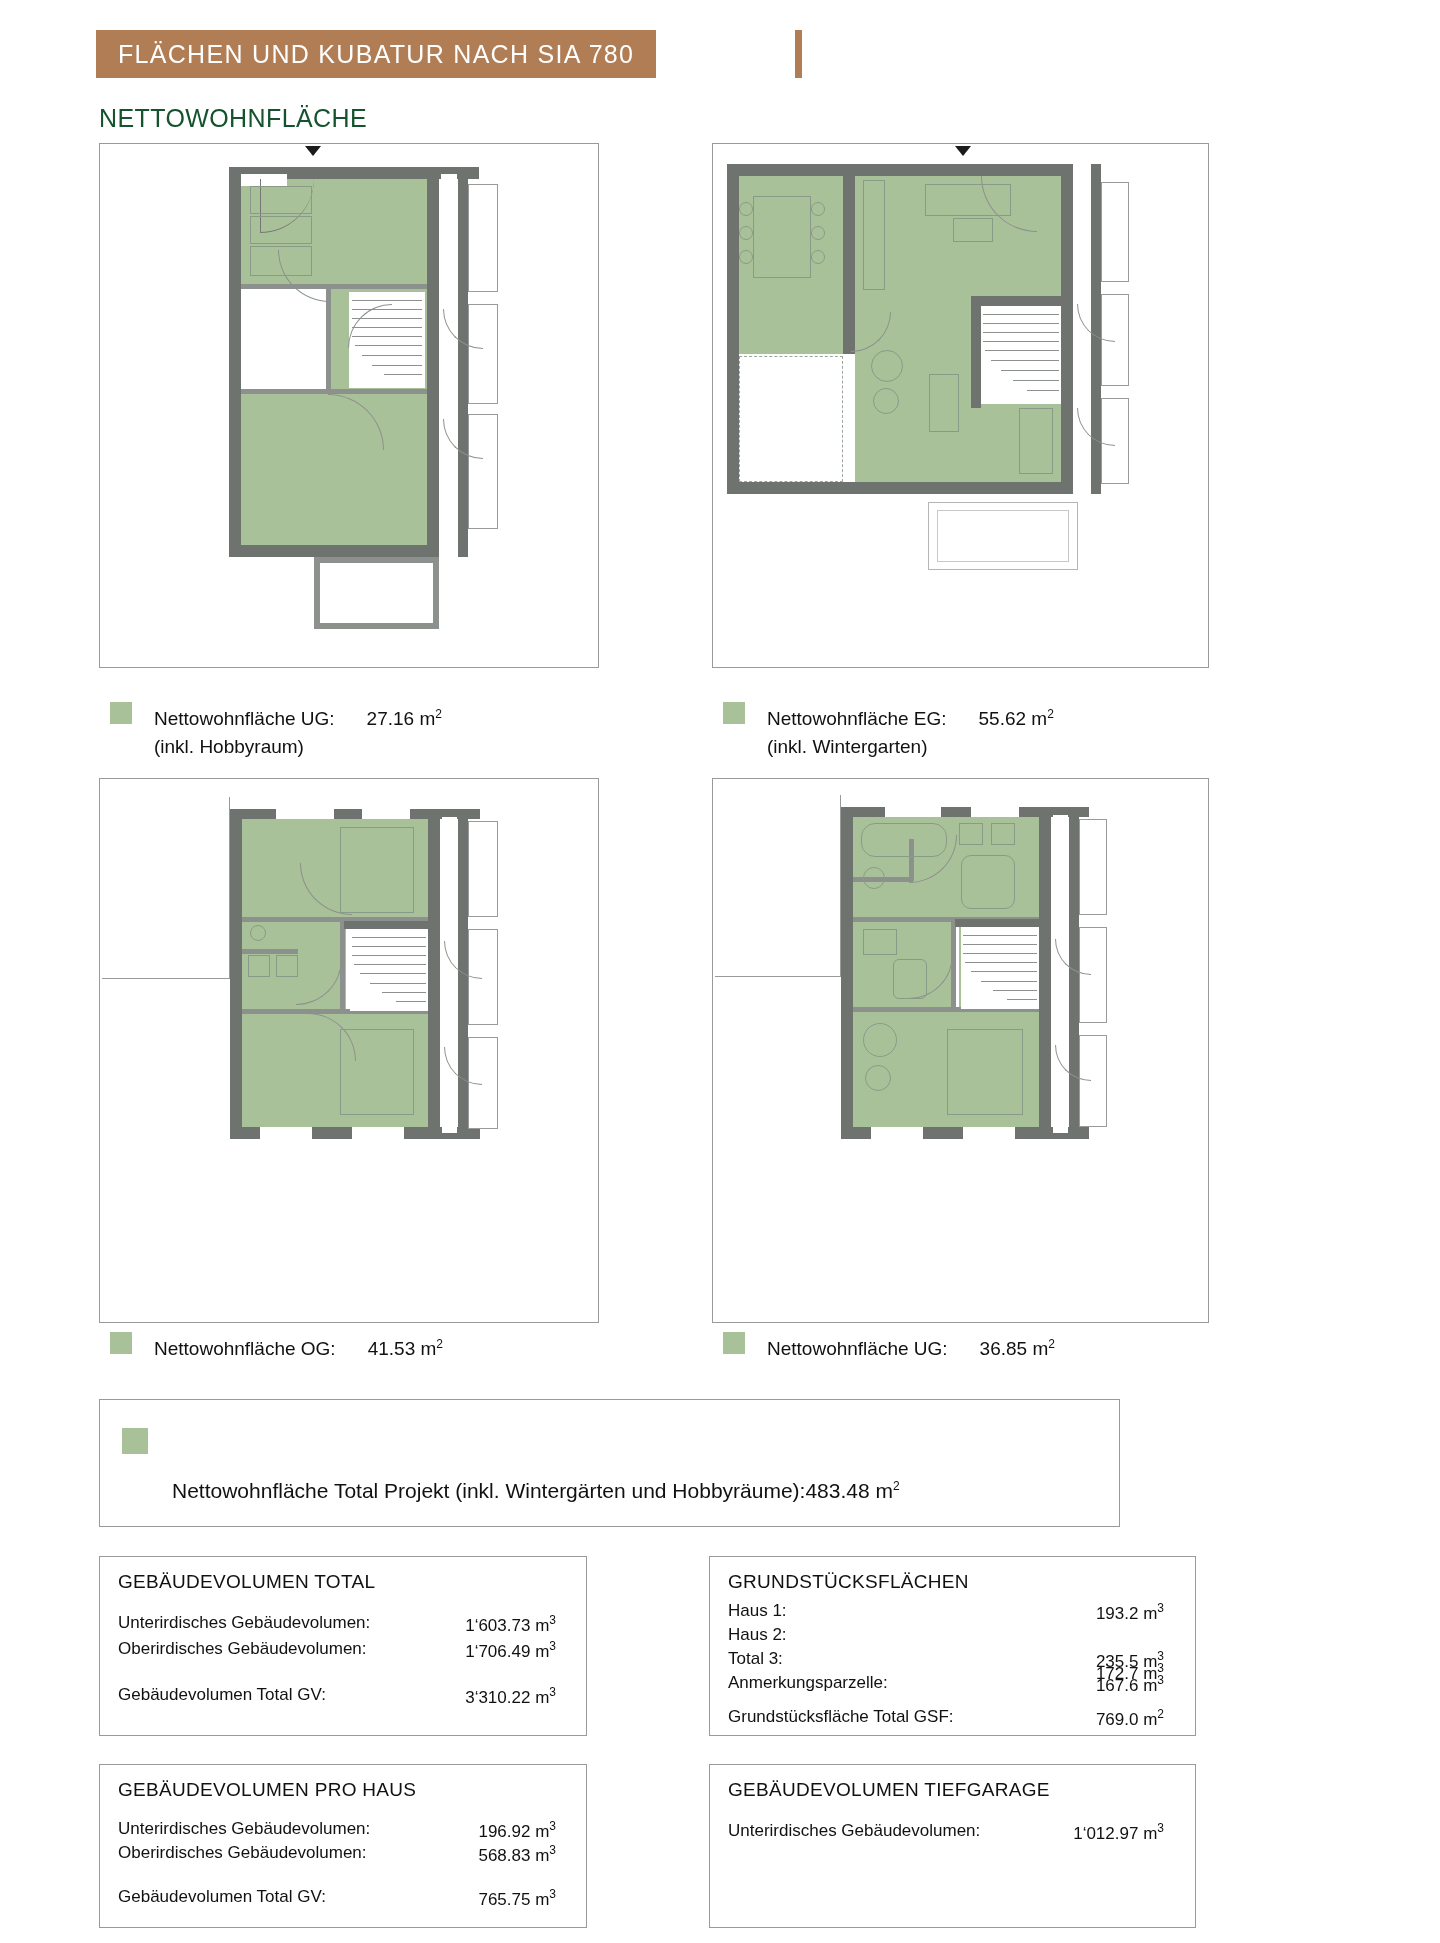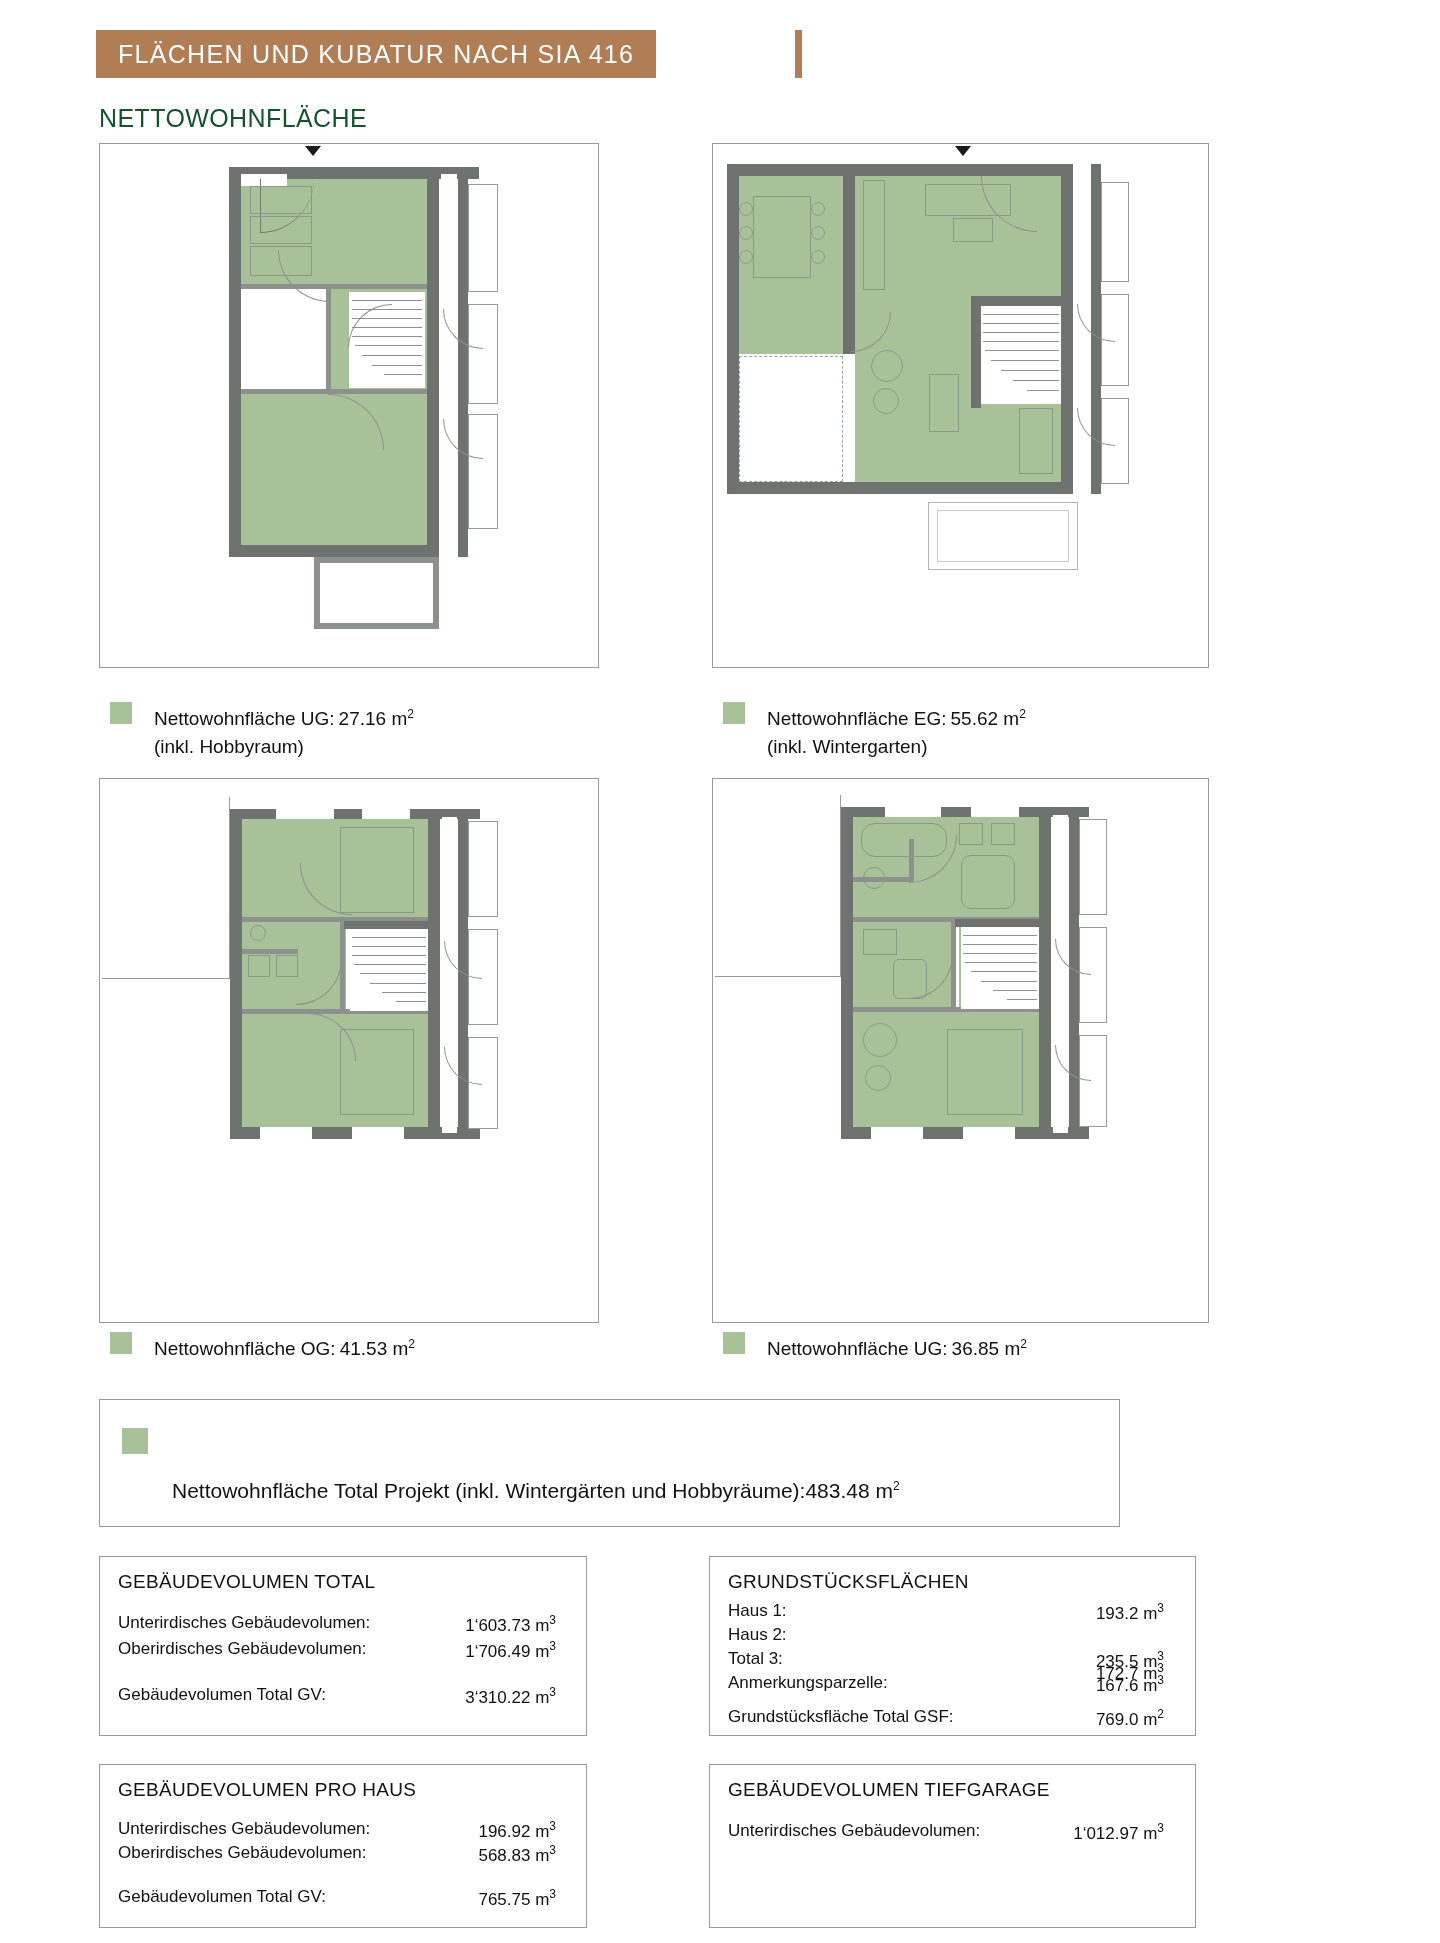--- a/index.html
+++ b/index.html
@@ -103,21 +103,21 @@
     flex: 0 0 auto;
     margin-top: 2px;
   }
   .legend-text {
     margin-left: 22px;
     font-size: 19px;
     line-height: 28px;
     color: #111;
     white-space: nowrap;
   }
-  .legend-text .val { margin-left: 4px; }
+  .legend-text .val { margin-left: 32px; }
   sup { font-size: 12px; }
 
   
   .totals-box {
     position: absolute;
     left: 99px;
     top: 1399px;
     width: 1021px;
     height: 128px;
     border: 1px solid #9a9a9a;
@@ -167,21 +167,21 @@
   }
   .kv .k { position: absolute; left: 0; }
   .kv .v { position: absolute; text-align: right; }
 </style>
 </head>
 <body>
 
 <div class="page">
 
   <div class="banner">
-    <span class="banner-text">FLÄCHEN UND KUBATUR NACH SIA 416</span>
+    <span class="banner-text">FLÄCHEN UND KUBATUR NACH SIA 780</span>
   </div>
   <div class="banner-edge"></div>
 
   <div class="section-title">NETTOWOHNFLÄCHE</div>
 
   <div class="plan-frame plan-ug">
     <div class="arrow-down" style="left:205px; top:2px;"></div>
 
     <div class="wall" style="left:129px; top:23px; width:12px; height:390px;"></div>
     <div class="wall" style="left:129px; top:23px; width:250px; height:12px;"></div>

